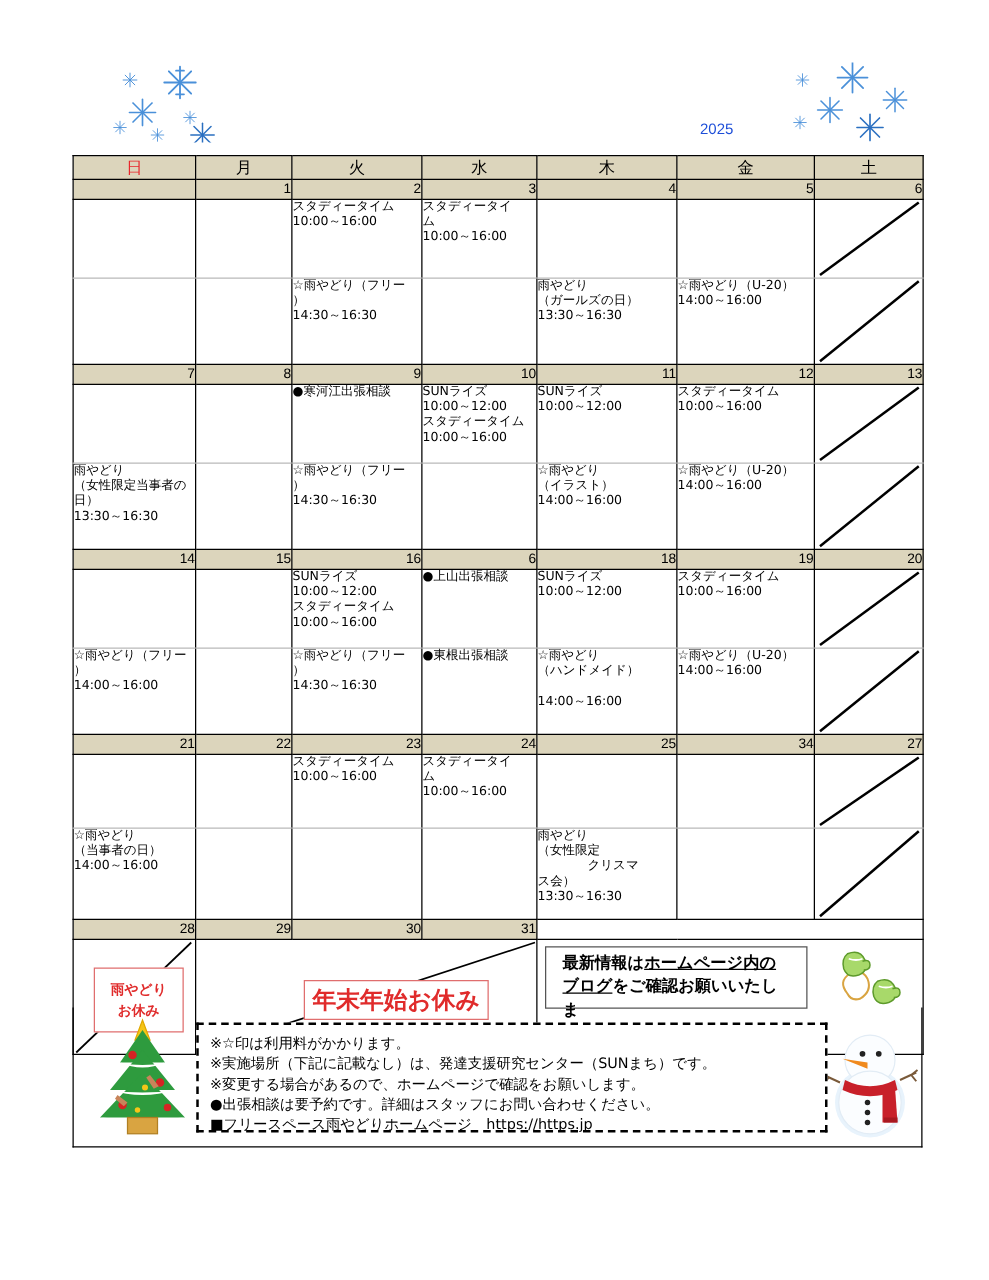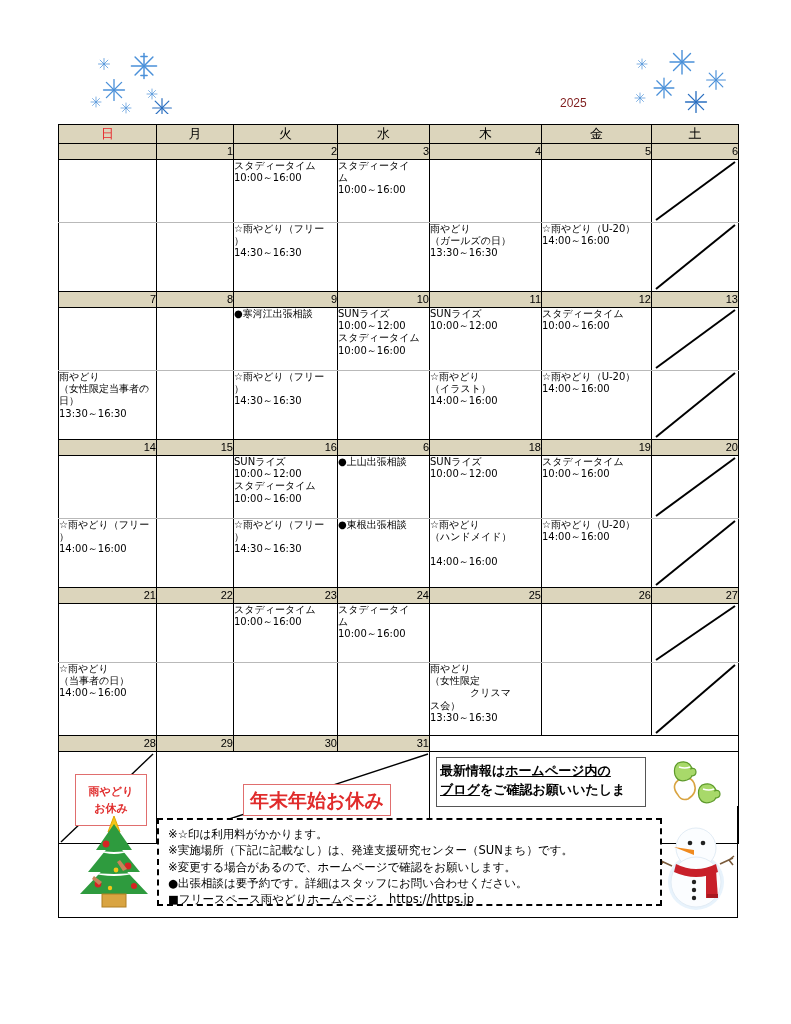--- a/index.html
+++ b/index.html
@@ -30,21 +30,21 @@
     font-weight: bold;
     letter-spacing: 1px;
     color: #2f5fbf;
     text-shadow: 1px 1px 0 #17306e, 2px 2px 2px rgba(40,70,150,.35);
     font-family: "DejaVu Sans", sans-serif;
   }
   .year-text {
     position: absolute;
     left: 560px; top: 52px;
     font-size: 12px;
-    color: #7f1d1d;
+    color: #1d4ed8;
     font-family: "Liberation Sans", sans-serif;
   }
   .flakes-left  { position: absolute; left: 86px;  top: 8px; }
   .flakes-right { position: absolute; left: 620px; top: 6px; }
 
   
   .cal {
     position: absolute;
     left: 58px; top: 124px;
     width: 680px;
@@ -116,21 +116,21 @@
     font-size: 19px; line-height: 30px;
   }
   .blog-box {
     position: absolute;
     left: 6px; top: 5px;
     width: 210px; height: 50px;
     border: 1px solid #555;
     background: #fff;
     font-size: 13px;
     line-height: 1.45;
-    padding: 4px 3px;
+    padding: 4px 13px;
     font-family: "DejaVu Sans", sans-serif;
     font-weight: bold;
   }
   .blog-box u { text-decoration: underline; }
 
   
   .notes {
     position: absolute;
     left: 157px; top: 818px;
     width: 505px; height: 88px;
@@ -403,21 +403,21 @@
         <td class="slot bottom sat-strike"><svg width="85" height="68" viewBox="0 0 85 68">
             <line x1="83" y1="2" x2="4" y2="66" stroke="#000" stroke-width="2"></line>
           </svg></td>
       </tr>
       <tr>
         <td class="datebar">21</td>
         <td class="datebar">22</td>
         <td class="datebar">23</td>
         <td class="datebar">24</td>
         <td class="datebar">25</td>
-        <td class="datebar">26</td>
+        <td class="datebar">34</td>
         <td class="datebar">27</td>
       </tr>
       <tr class="row4">
         <td class="slot top"></td>
         <td class="slot top"></td>
         <td class="slot top">スタディータイム
 10:00～16:00</td>
         <td class="slot top">スタディータイ
 ム
 10:00～16:00</td>

